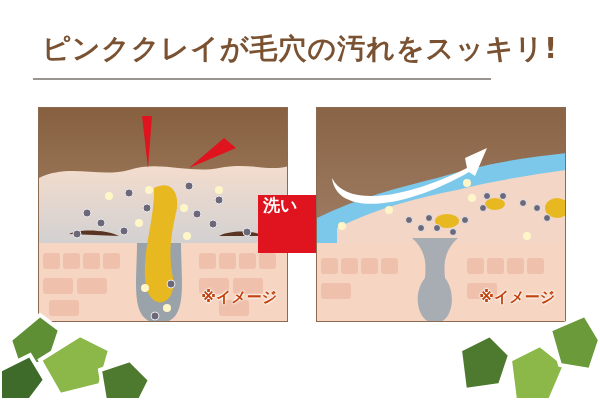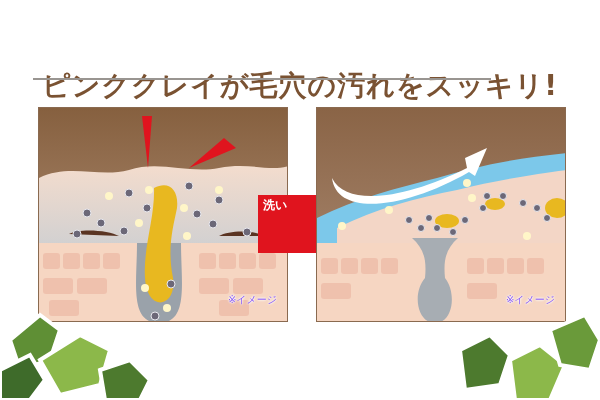--- a/index.html
+++ b/index.html
@@ -1,25 +1,25 @@
 <!DOCTYPE html>
 <html><head>
 <meta charset="utf-8">
 <style>
   html, body { margin:0; padding:0; }
   body { width:600px; height:400px; background:#ffffff; position:relative; overflow:hidden; font-family:"DejaVu Sans", sans-serif; }
-  .title { position:absolute; left:0; top:30px; width:600px; text-align:center; font-size:28px; font-weight:bold; color:#7a5232; letter-spacing:1px;margin-top:37px; }
+  .title { position:absolute; left:0; top:30px; width:600px; text-align:center; font-size:28px; font-weight:bold; color:#7a5232; letter-spacing:1px; }
   .rule { position:absolute; left:33px; top:78px; width:458px; height:2px; background:#999591; }
   .panel { position:absolute; top:107px; width:250px; height:215px; overflow:hidden; border:1px solid #8a6a50; box-sizing:border-box; }
   .panel.left { left:38px; }
   .panel.right { left:316px; }
   .panel svg { position:absolute; left:0; top:0; }
-  .caption { position:absolute; right:10px; bottom:14px; font-size:10px; font-weight:normal; color:#8b5cf6; text-shadow:0 0 2px #fff,0 0 2px #fff,0 0 3px #fff; }
+  .caption { position:absolute; right:10px; bottom:14px; font-size:15px; font-weight:bold; color:#c2410c; text-shadow:0 0 2px #fff,0 0 2px #fff,0 0 3px #fff; }
   .arrow { position:absolute; left:258px; top:181px; width:90px; height:86px; }
-  .arrow-text { position:absolute; left:263px; top:194px; width:70px; color:#fff; font-size:12px; line-height:22px; font-weight:bold; text-align:left; }
+  .arrow-text { position:absolute; left:263px; top:194px; width:70px; color:#fff; font-size:17px; line-height:22px; font-weight:bold; text-align:left; }
   .ivy { position:absolute; }
 </style>
 </head>
 <body>
 
 <div class="title">ピンククレイが毛穴の汚れをスッキリ!</div>
 <div class="rule"></div>
 
 <div class="panel left">
   <svg width="250" height="215" viewBox="0 0 250 215">

